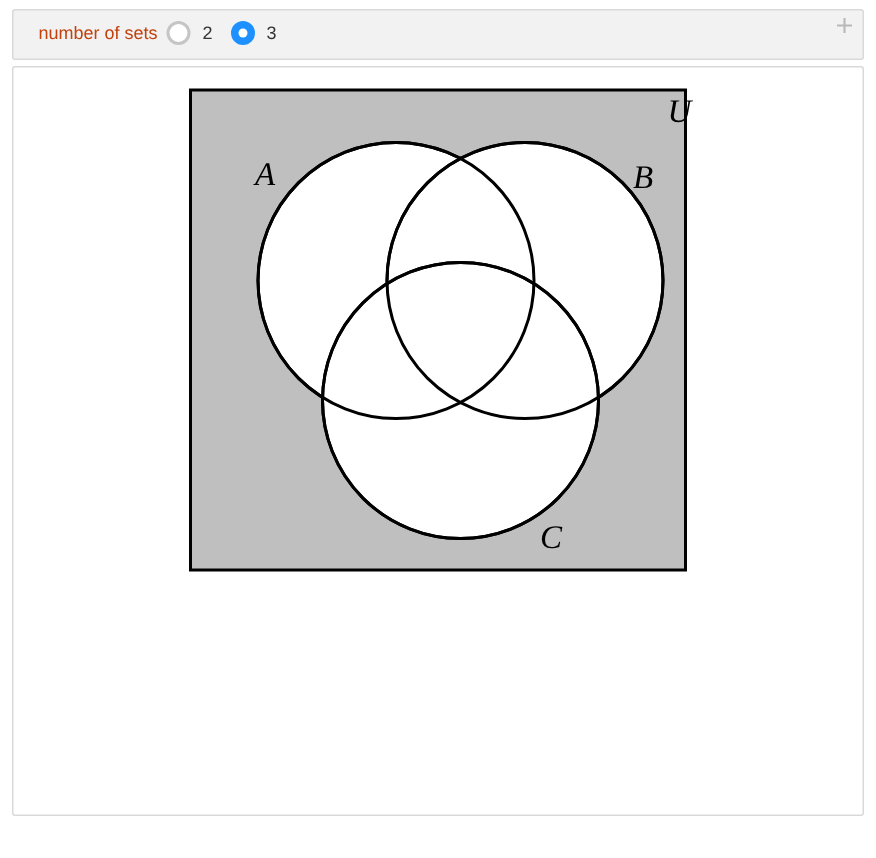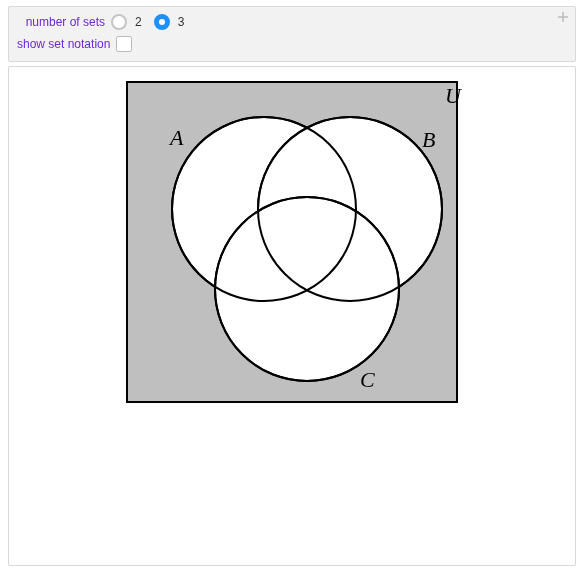--- a/index.html
+++ b/index.html
@@ -24,21 +24,21 @@
   }
   .control-row {
     display: flex;
     align-items: center;
     height: 22px;
     gap: 6px;
   }
   .control-label {
     min-width: 88px;
     text-align: right;
-    color: #6d28d9;
+    color: #c2410c;
   }
   
   .radio {
     width: 16px; height: 16px;
     border: 2px solid #c5c5c5;
     border-radius: 50%;
     display: inline-flex;
     align-items: center;
     justify-content: center;
     background: #fff;
@@ -109,24 +109,20 @@
   </span>
 
   <div class="control-row">
     <span class="control-label">number of sets</span>
     <span class="radio"></span>
     <span class="radio-label">2</span>
     <span class="radio selected"></span>
     <span class="radio-label">3</span>
   </div>
 
-  <div class="control-row">
-    <span class="control-label">show set notation</span>
-    <span class="checkbox"></span>
-  </div>
 </div>
 
 <div class="plot-panel">
   <div class="venn-wrapper">
     <svg class="venn" width="360" height="330" viewBox="0 0 360 330">
 
       <rect x="15" y="5" width="330" height="320" fill="#bfbfbf" stroke="#000" stroke-width="2"></rect>
 
       <circle cx="152" cy="132" r="92" fill="#ffffff" stroke="#000" stroke-width="2"></circle>
       <circle cx="238" cy="132" r="92" fill="#ffffff" stroke="#000" stroke-width="2"></circle>

